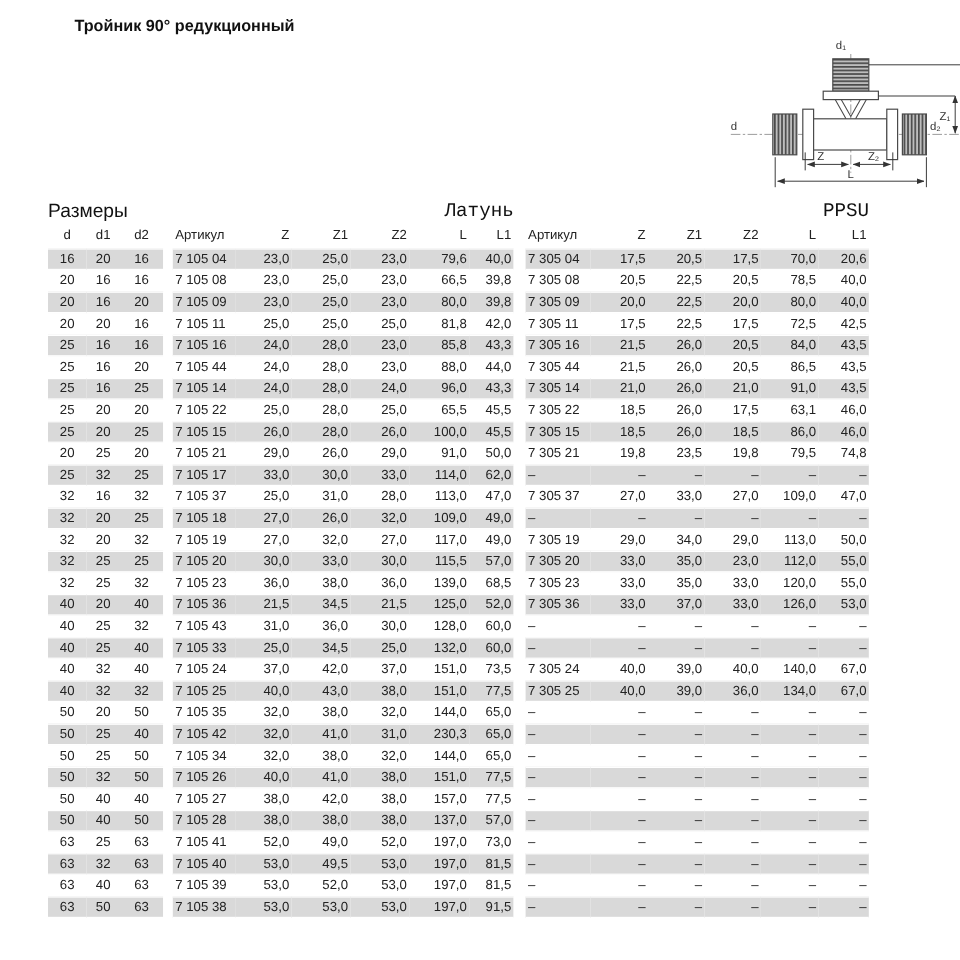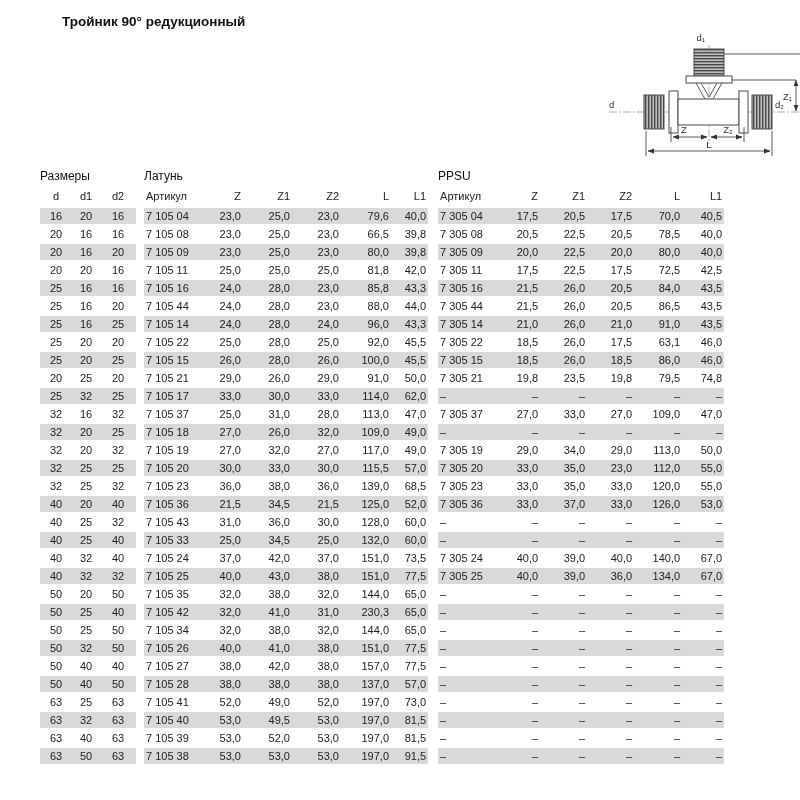--- a/index.html
+++ b/index.html
@@ -16,23 +16,23 @@
   .dims-table{
     position:absolute;left:10px;top:168px;
     border-collapse:separate;border-spacing:0;table-layout:fixed;width:684px;
     font-size:11px;color:#222;
   }
   .dims-table th,.dims-table td{
     padding:0;height:16px;line-height:15px;font-weight:normal;
     border-top:1px solid #fff;border-bottom:1px solid #fff;
     white-space:nowrap;overflow:hidden;
   }
-  .gh{font-size:12px;font-weight:bold;color:#111;height:22px;vertical-align:top;}
+  .gh{font-size:16px;font-weight:bold;color:#111;height:22px;vertical-align:top;}
   .gh-sizes{text-align:left;padding-left:14px;}
-  .gh-brass,.gh-ppsu{text-align:left;}
+  .gh-brass,.gh-ppsu{text-align:right;font-family:Liberation Mono, monospace;}
   th.size,td.size{text-align:center;}
   th.art,td.art{text-align:left;padding-left:2px;}
   th.num,td.num{text-align:right;padding-right:2px;}
   .sp{background:#ffffff !important;}
   tr.shaded td{background:#d9d9d9;}
   tr.shaded td.sp{background:#ffffff;}
   .dheader{height:21px;}
   svg text{font-family:"Liberation Sans", sans-serif;font-size:9.5px;fill:#333;}
 </style>
 </head>
@@ -157,21 +157,21 @@
           <td class="num">25,0</td>
           <td class="num">23,0</td>
           <td class="num">79,6</td>
           <td class="num">40,0</td>
           <td class="sp"></td>
           <td class="art">7 305 04</td>
           <td class="num">17,5</td>
           <td class="num">20,5</td>
           <td class="num">17,5</td>
           <td class="num">70,0</td>
-          <td class="num">40,5</td>
+          <td class="num">20,6</td>
         </tr>
         <tr>
           <td class="size">20</td>
           <td class="size">16</td>
           <td class="size">16</td>
           <td class="sp"></td>
           <td class="art">7 105 08</td>
           <td class="num">23,0</td>
           <td class="num">25,0</td>
           <td class="num">23,0</td>
@@ -282,21 +282,21 @@
         </tr>
         <tr>
           <td class="size">25</td>
           <td class="size">20</td>
           <td class="size">20</td>
           <td class="sp"></td>
           <td class="art">7 105 22</td>
           <td class="num">25,0</td>
           <td class="num">28,0</td>
           <td class="num">25,0</td>
-          <td class="num">92,0</td>
+          <td class="num">65,5</td>
           <td class="num">45,5</td>
           <td class="sp"></td>
           <td class="art">7 305 22</td>
           <td class="num">18,5</td>
           <td class="num">26,0</td>
           <td class="num">17,5</td>
           <td class="num">63,1</td>
           <td class="num">46,0</td>
         </tr>
         <tr class="shaded">

